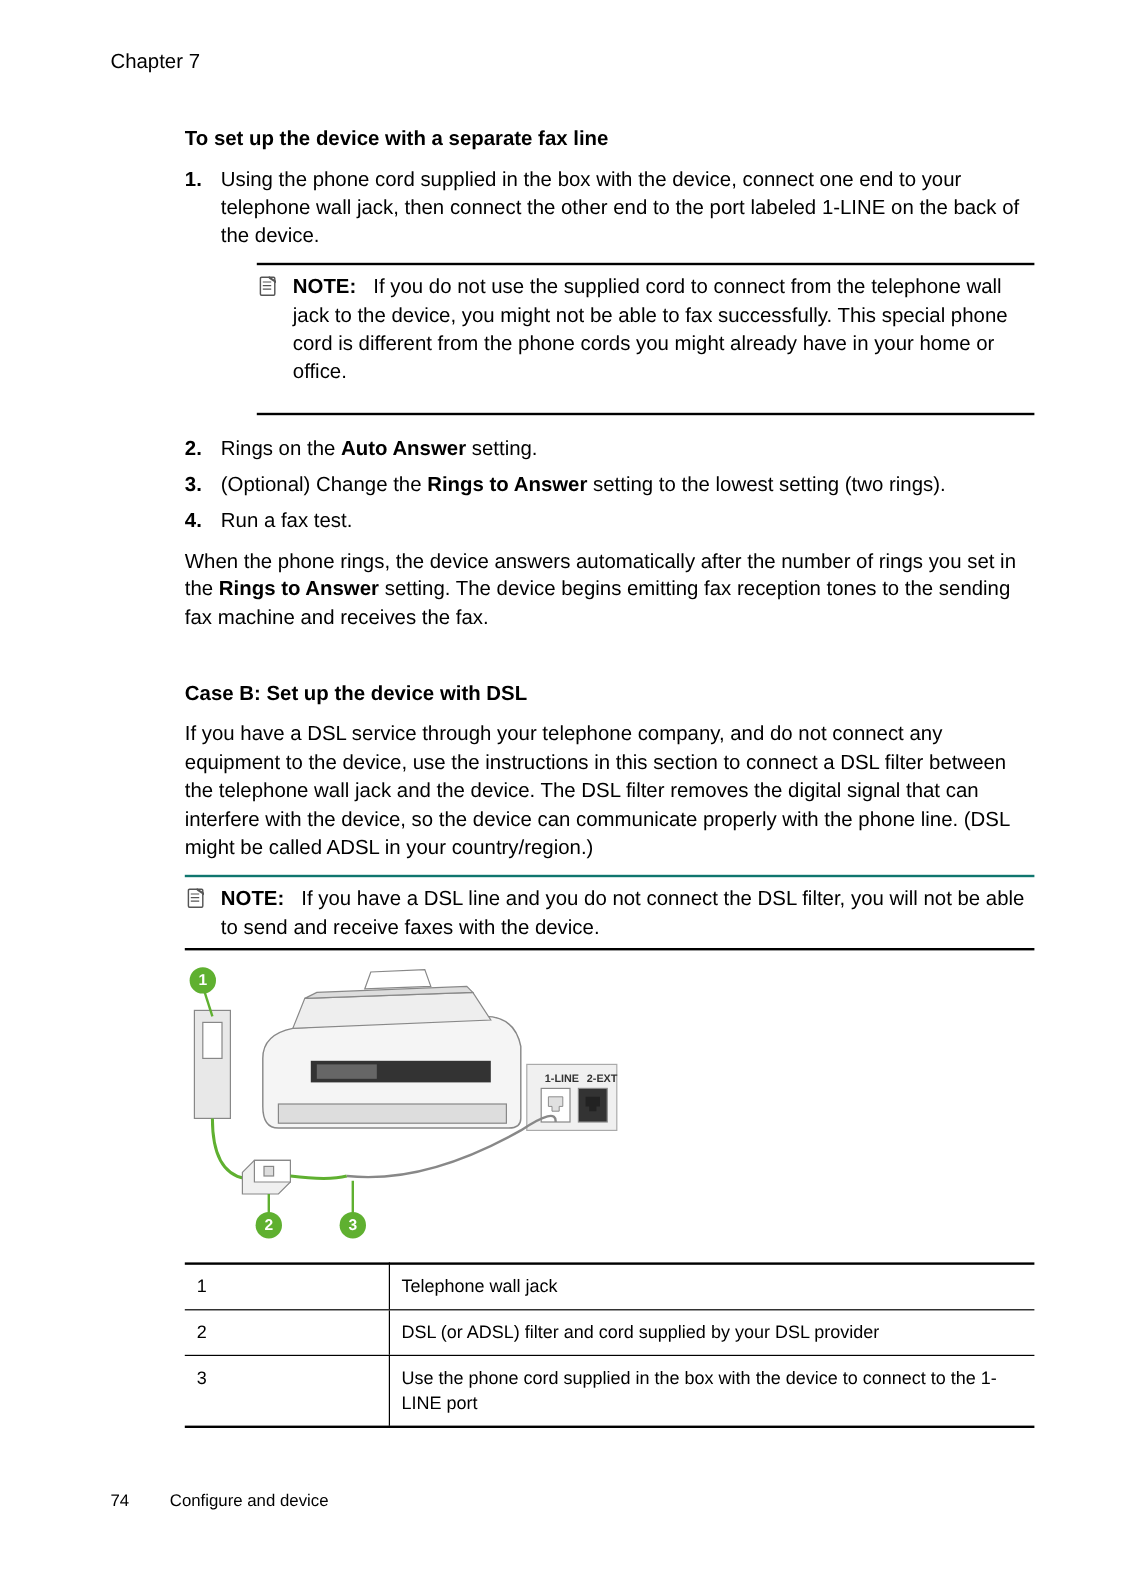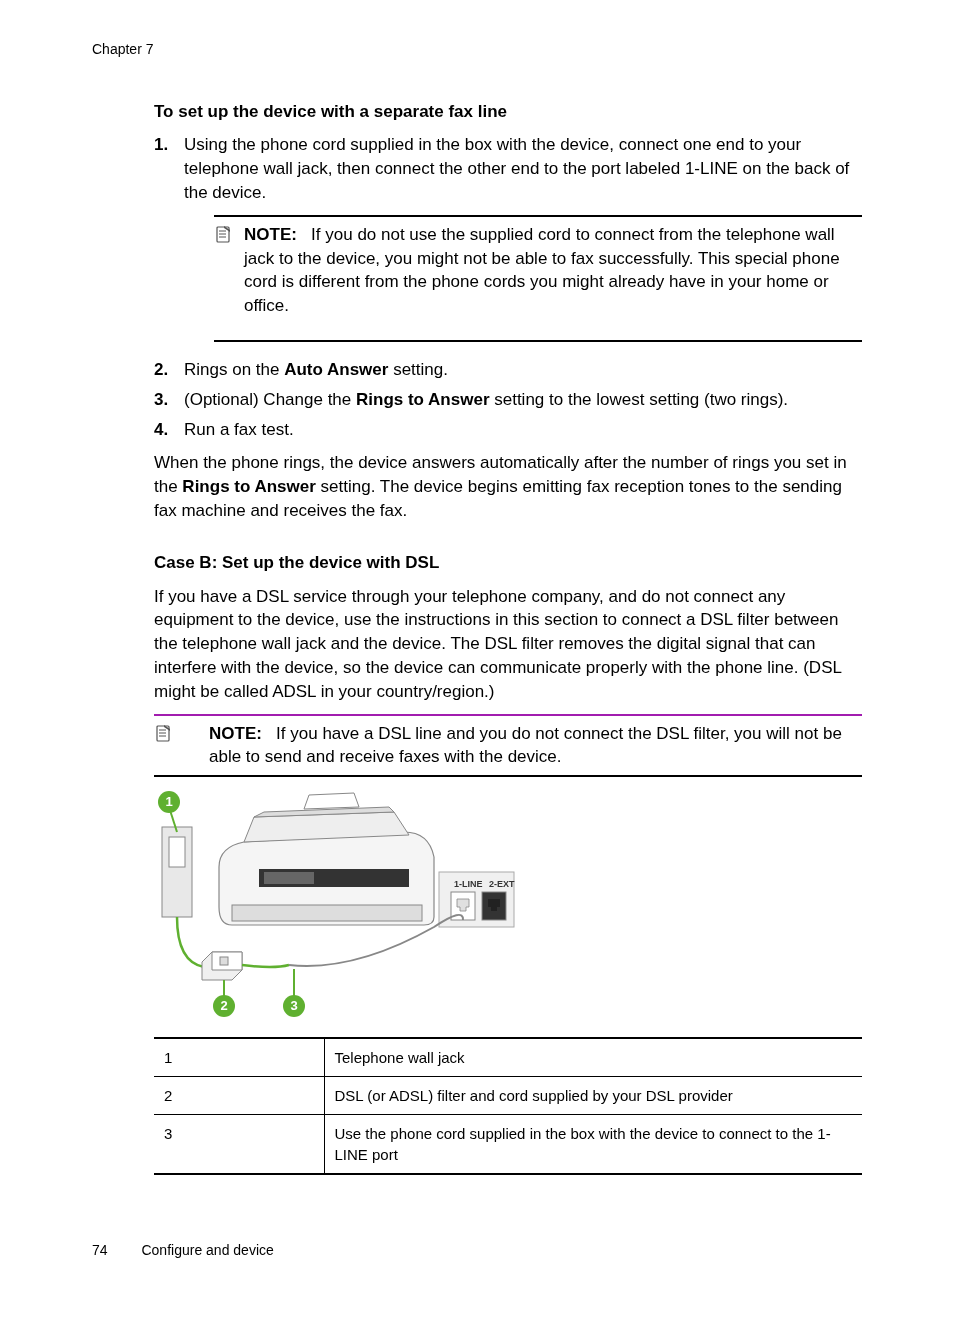--- a/index.html
+++ b/index.html
@@ -12,21 +12,21 @@
       font-size: 17px;
       line-height: 1.4;
       color: #000;
       background: #fff;
       width: 954px;
       height: 1321px;
       position: relative;
       padding: 40px 92px 40px 92px;
     }
     .chapter-header {
-      font-size: 14px;
+      font-size: 17px;
       margin-bottom: 40px;
     }
     .content {
       margin-left: 62px;
       margin-right: 0;
     }
     .heading {
       font-weight: bold;
       margin-bottom: 10px;
     }
@@ -48,38 +48,37 @@
     .note-box {
       margin: 10px 0 10px 30px;
       padding: 6px 0 22px 0;
       border-top: 2px solid #000;
       border-bottom: 2px solid #000;
       display: flex;
     }
     .note-box-inner {
       margin: 10px 0;
       padding: 6px 0;
-      border-top: 2px solid #a21caf;
+      border-top: 2px solid #0f766e;
       border-bottom: 2px solid #000;
       display: flex;
-      gap: 25px;
     }
     .note-icon {
       min-width: 24px;
       margin-right: 6px;
       margin-top: 2px;
     }
     .note-text {
       flex: 1;
     }
     .para {
       margin-bottom: 10px;
     }
     .section-gap {
-      margin-top: 28px;
+      margin-top: 39px;
     }
     .figure-caption {
       font-weight: bold;
       margin-bottom: 8px;
     }
     .figure-img {
       width: 370px;
       height: 230px;
       position: relative;
       margin-bottom: 20px;

